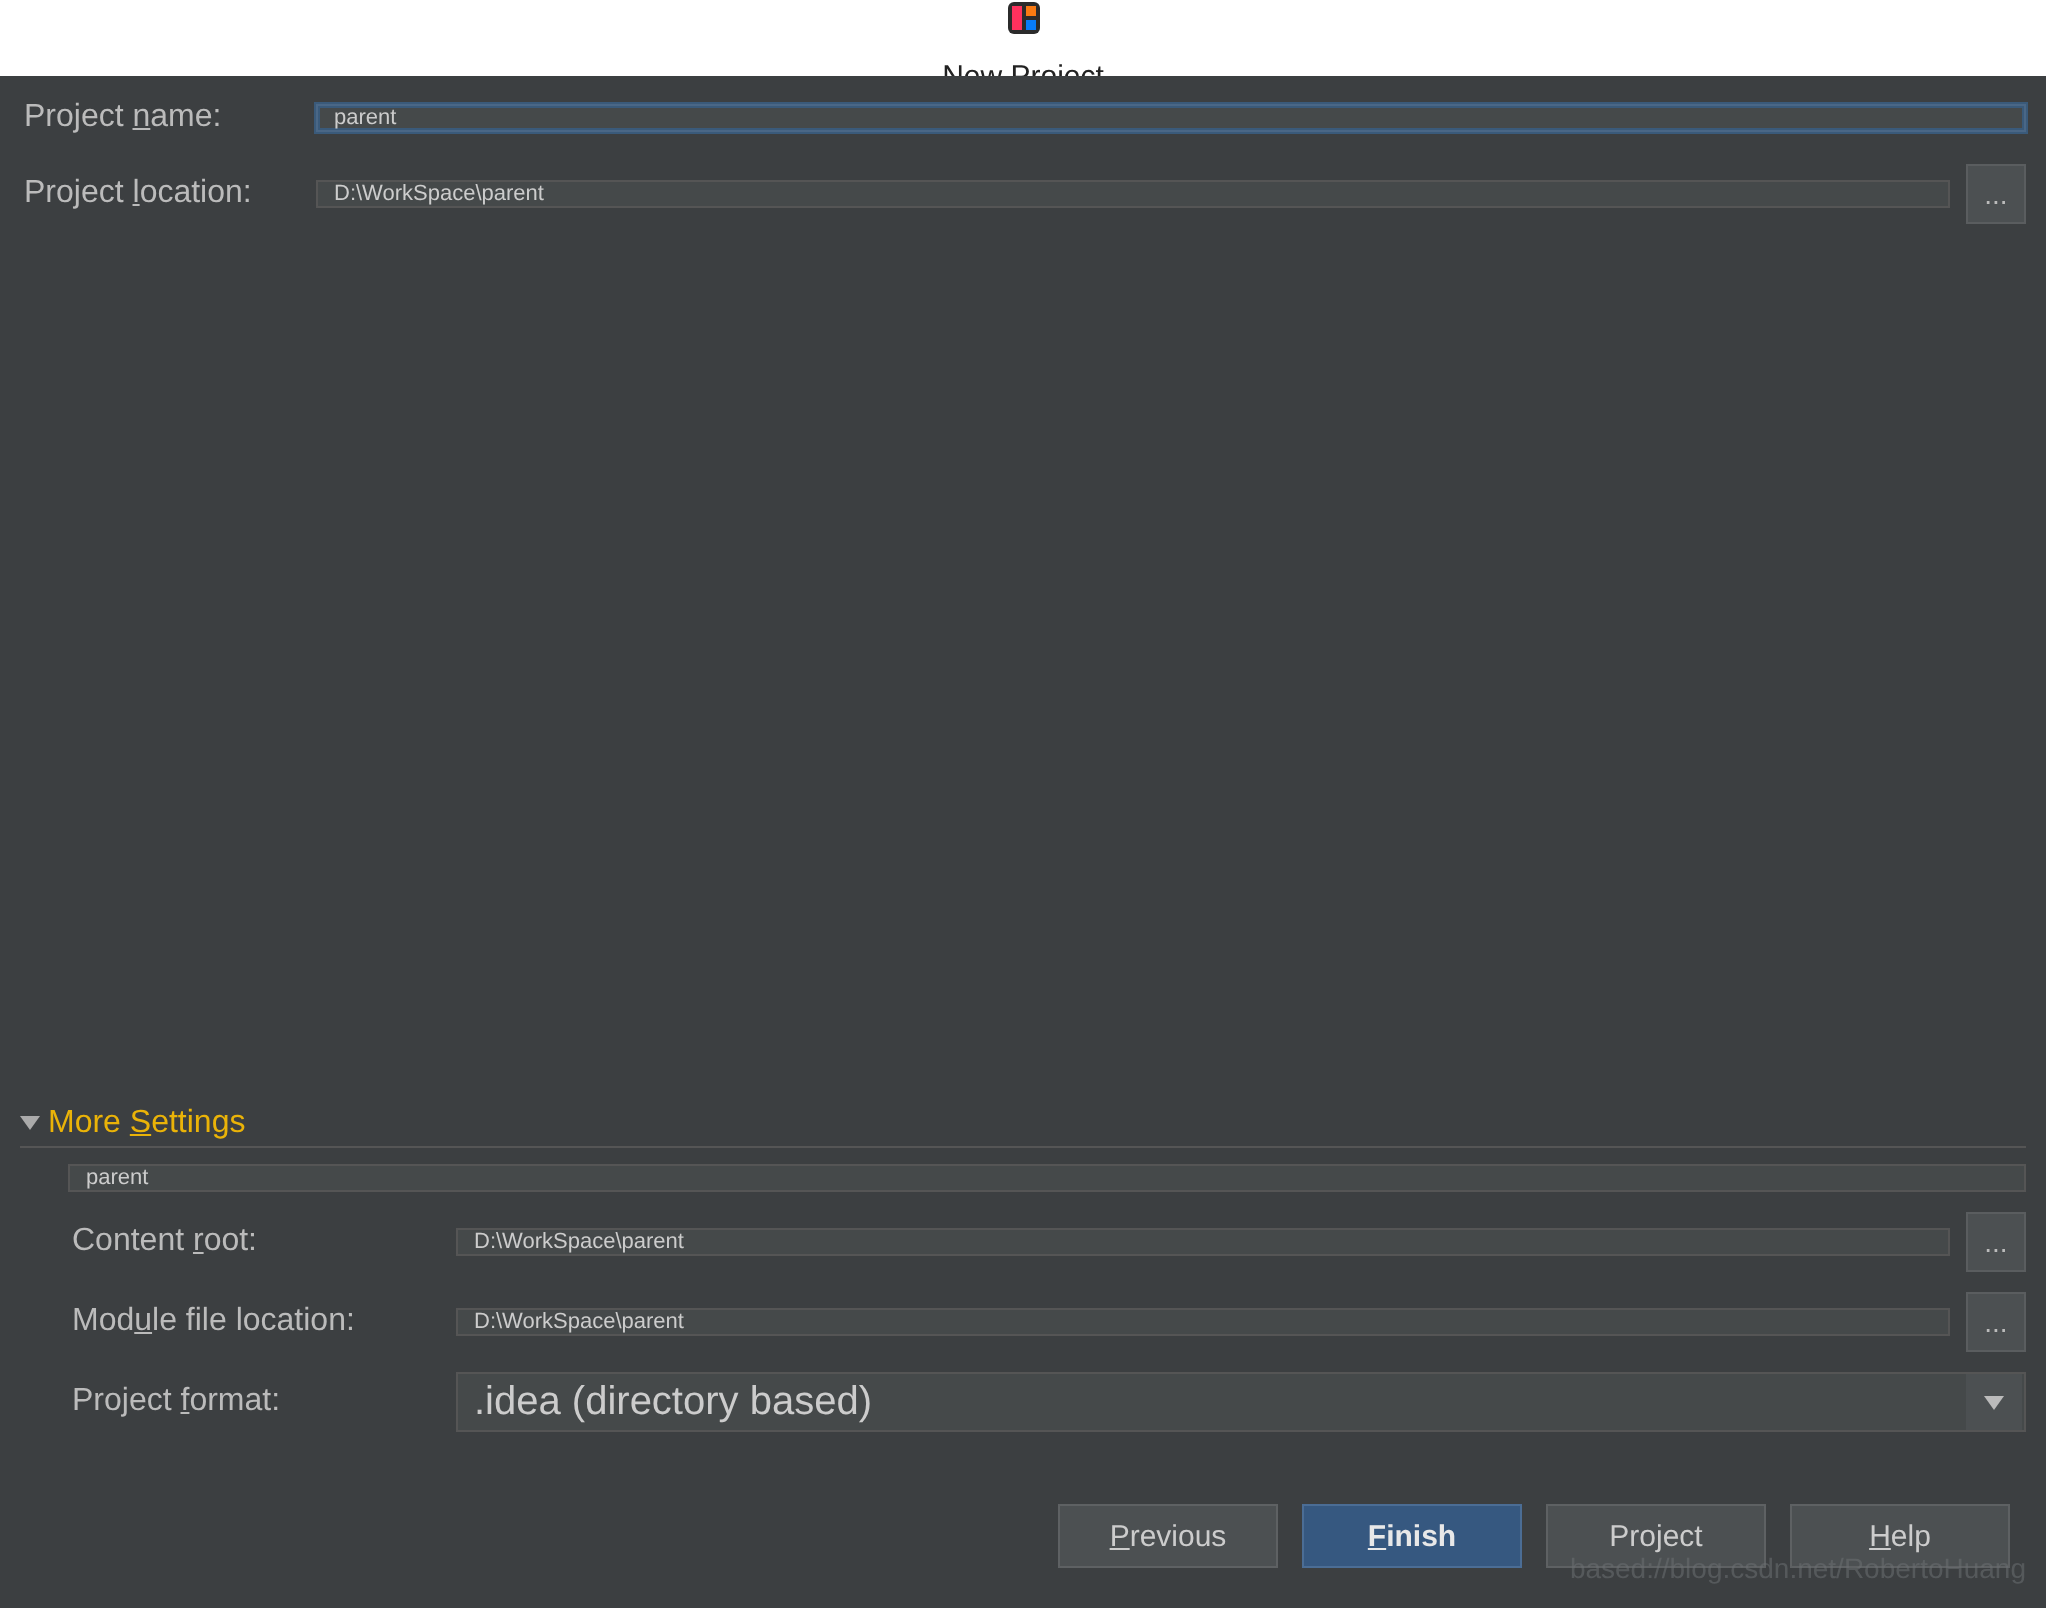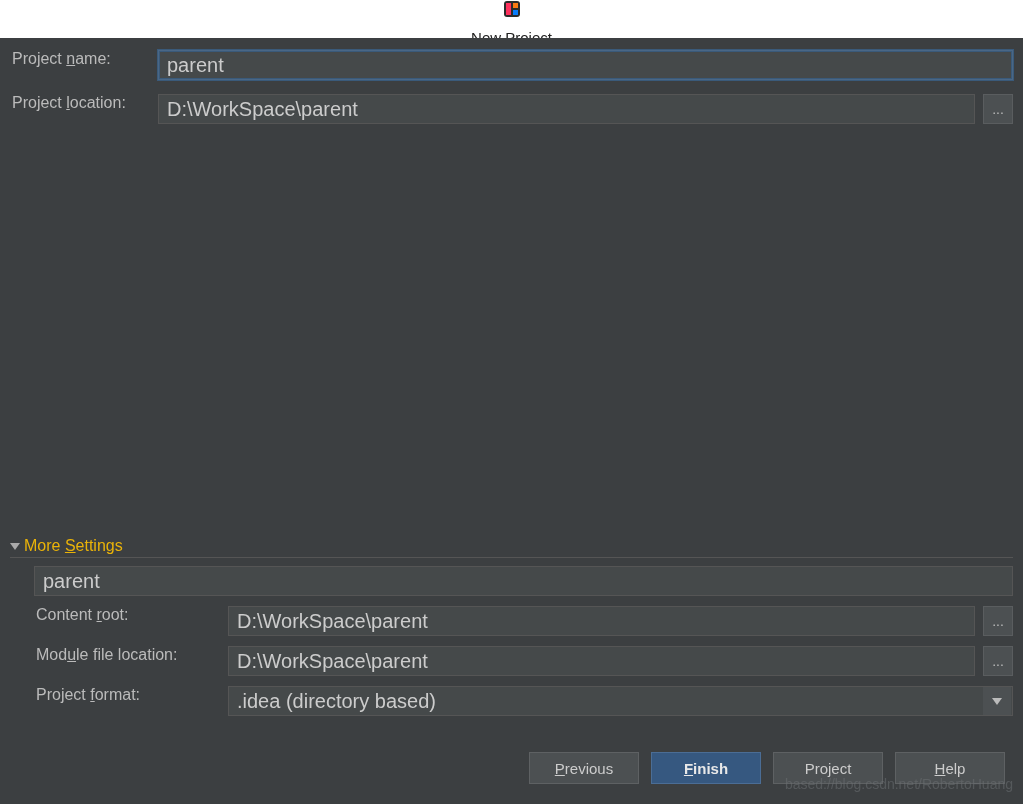--- a/index.html
+++ b/index.html
@@ -32,37 +32,38 @@
   .dialog-body {
     position: absolute;
     left:0; right:0; top:38px; bottom:0;
     background: #3c3f41;
     padding: 12px 10px;
     display:flex;
     flex-direction:column;
   }
   .form-row {
     display:flex;
+    align-items:center;
     gap:8px;
     margin-bottom:14px;
   }
   .form-label {
     width: 140px;
     color:#bbbbbb;
     font-size:16px;
     padding-left:2px;
   }
   .text-input {
     flex:1;
-    height:30px;
+    height:14px;
     background:#45494a;
     border:1px solid #555;
     color:#cccccc;
     padding: 0 8px;
-    font-size:20px;
+    font-size:11px;
     outline:none;
   }
   .text-input.active {
     background:#45494a;
     border:1px solid #4a6786;
     box-shadow: 0 0 0 1px #3a5a7a inset, 0 0 0 1px #3a5a7a;
   }
   .browse-btn {
     width:30px;height:30px;
     background:#4c5052;

